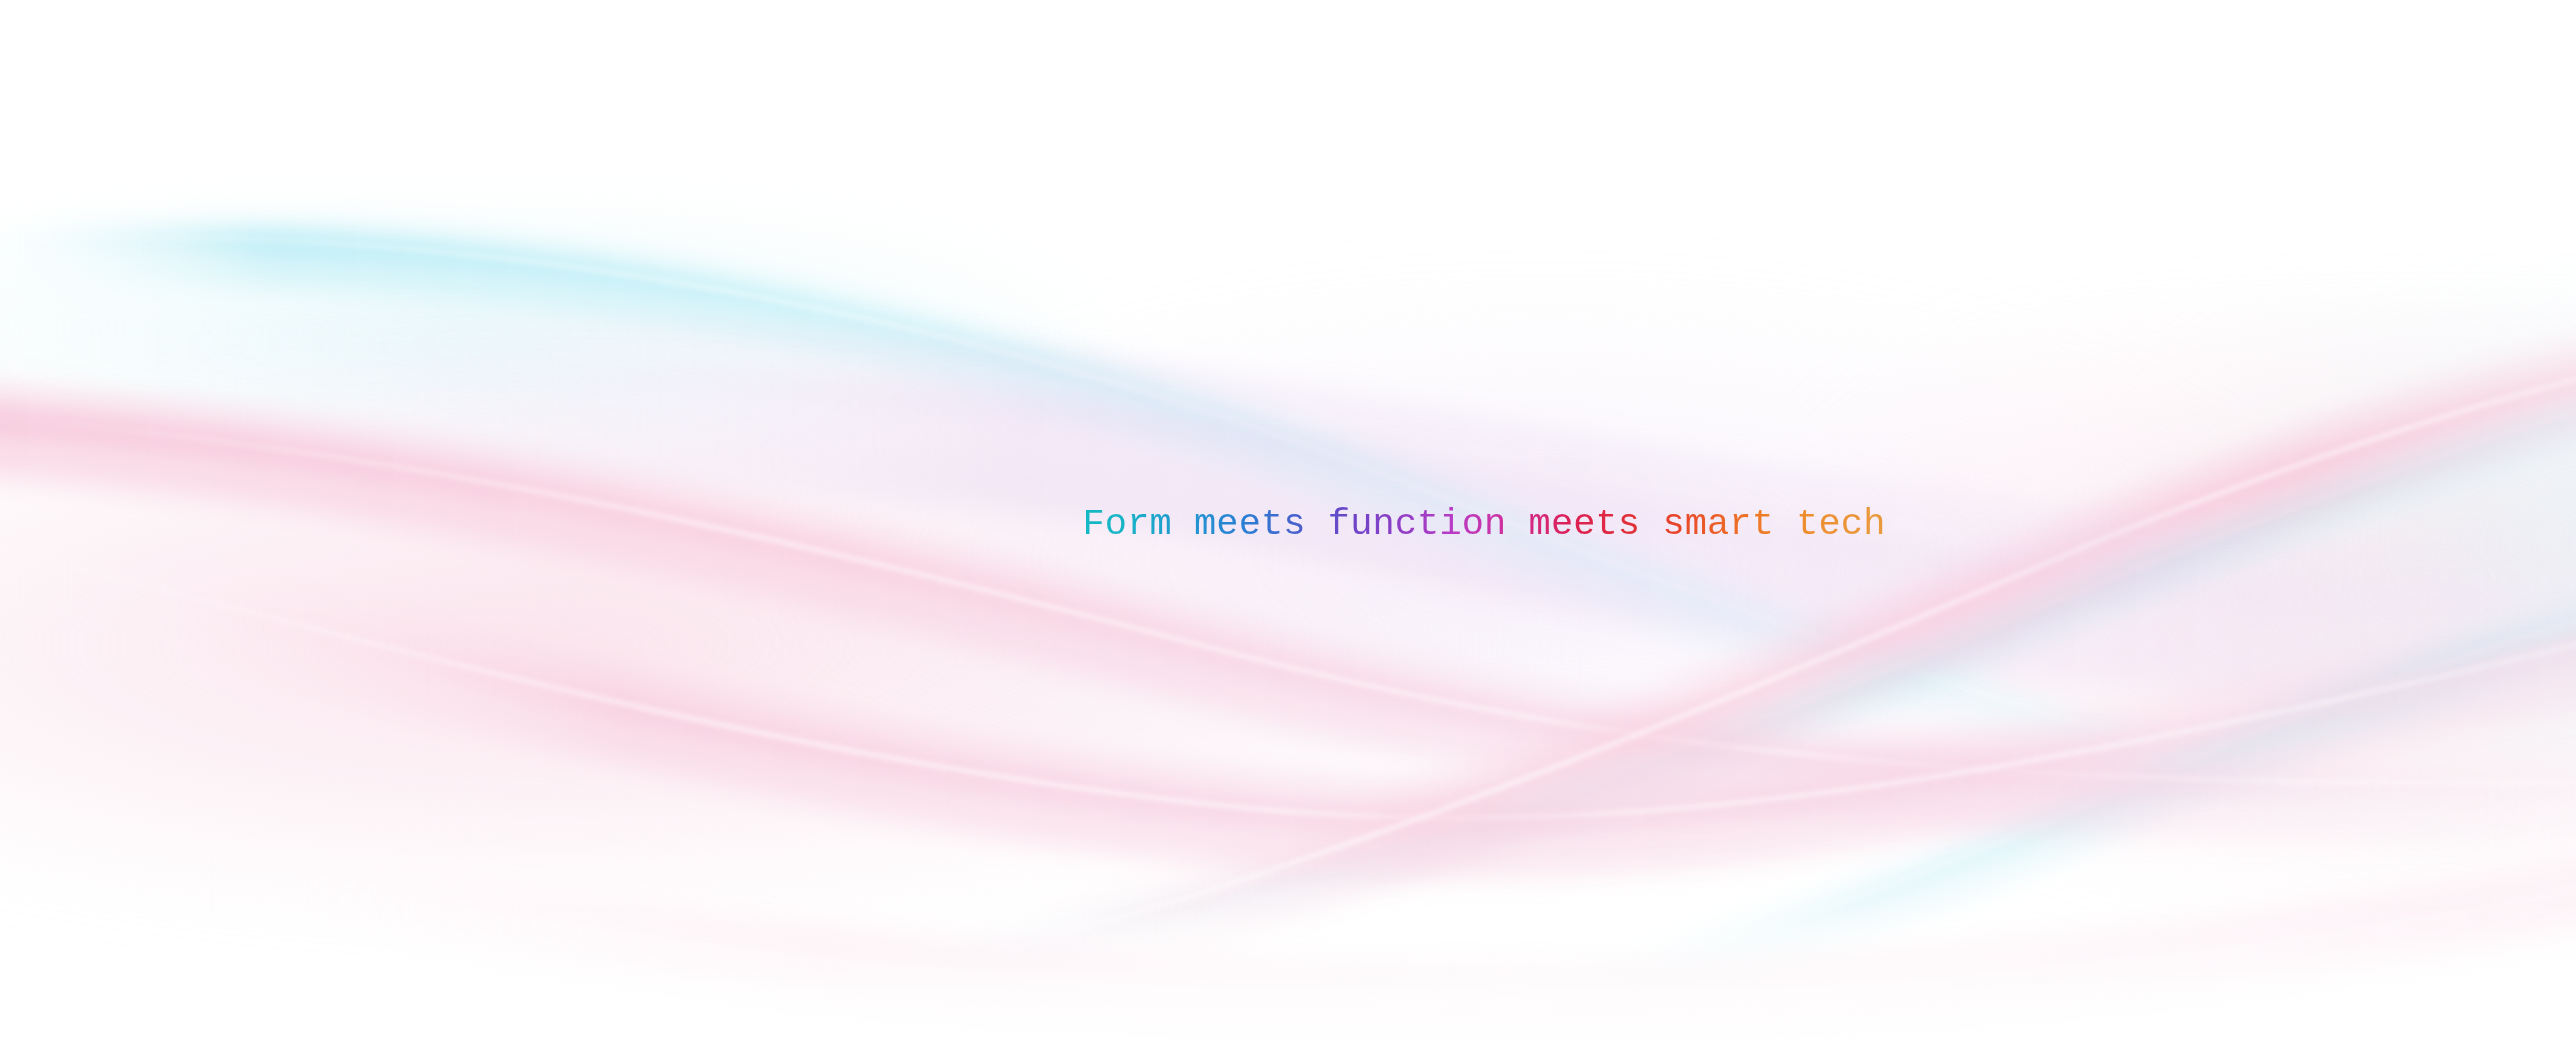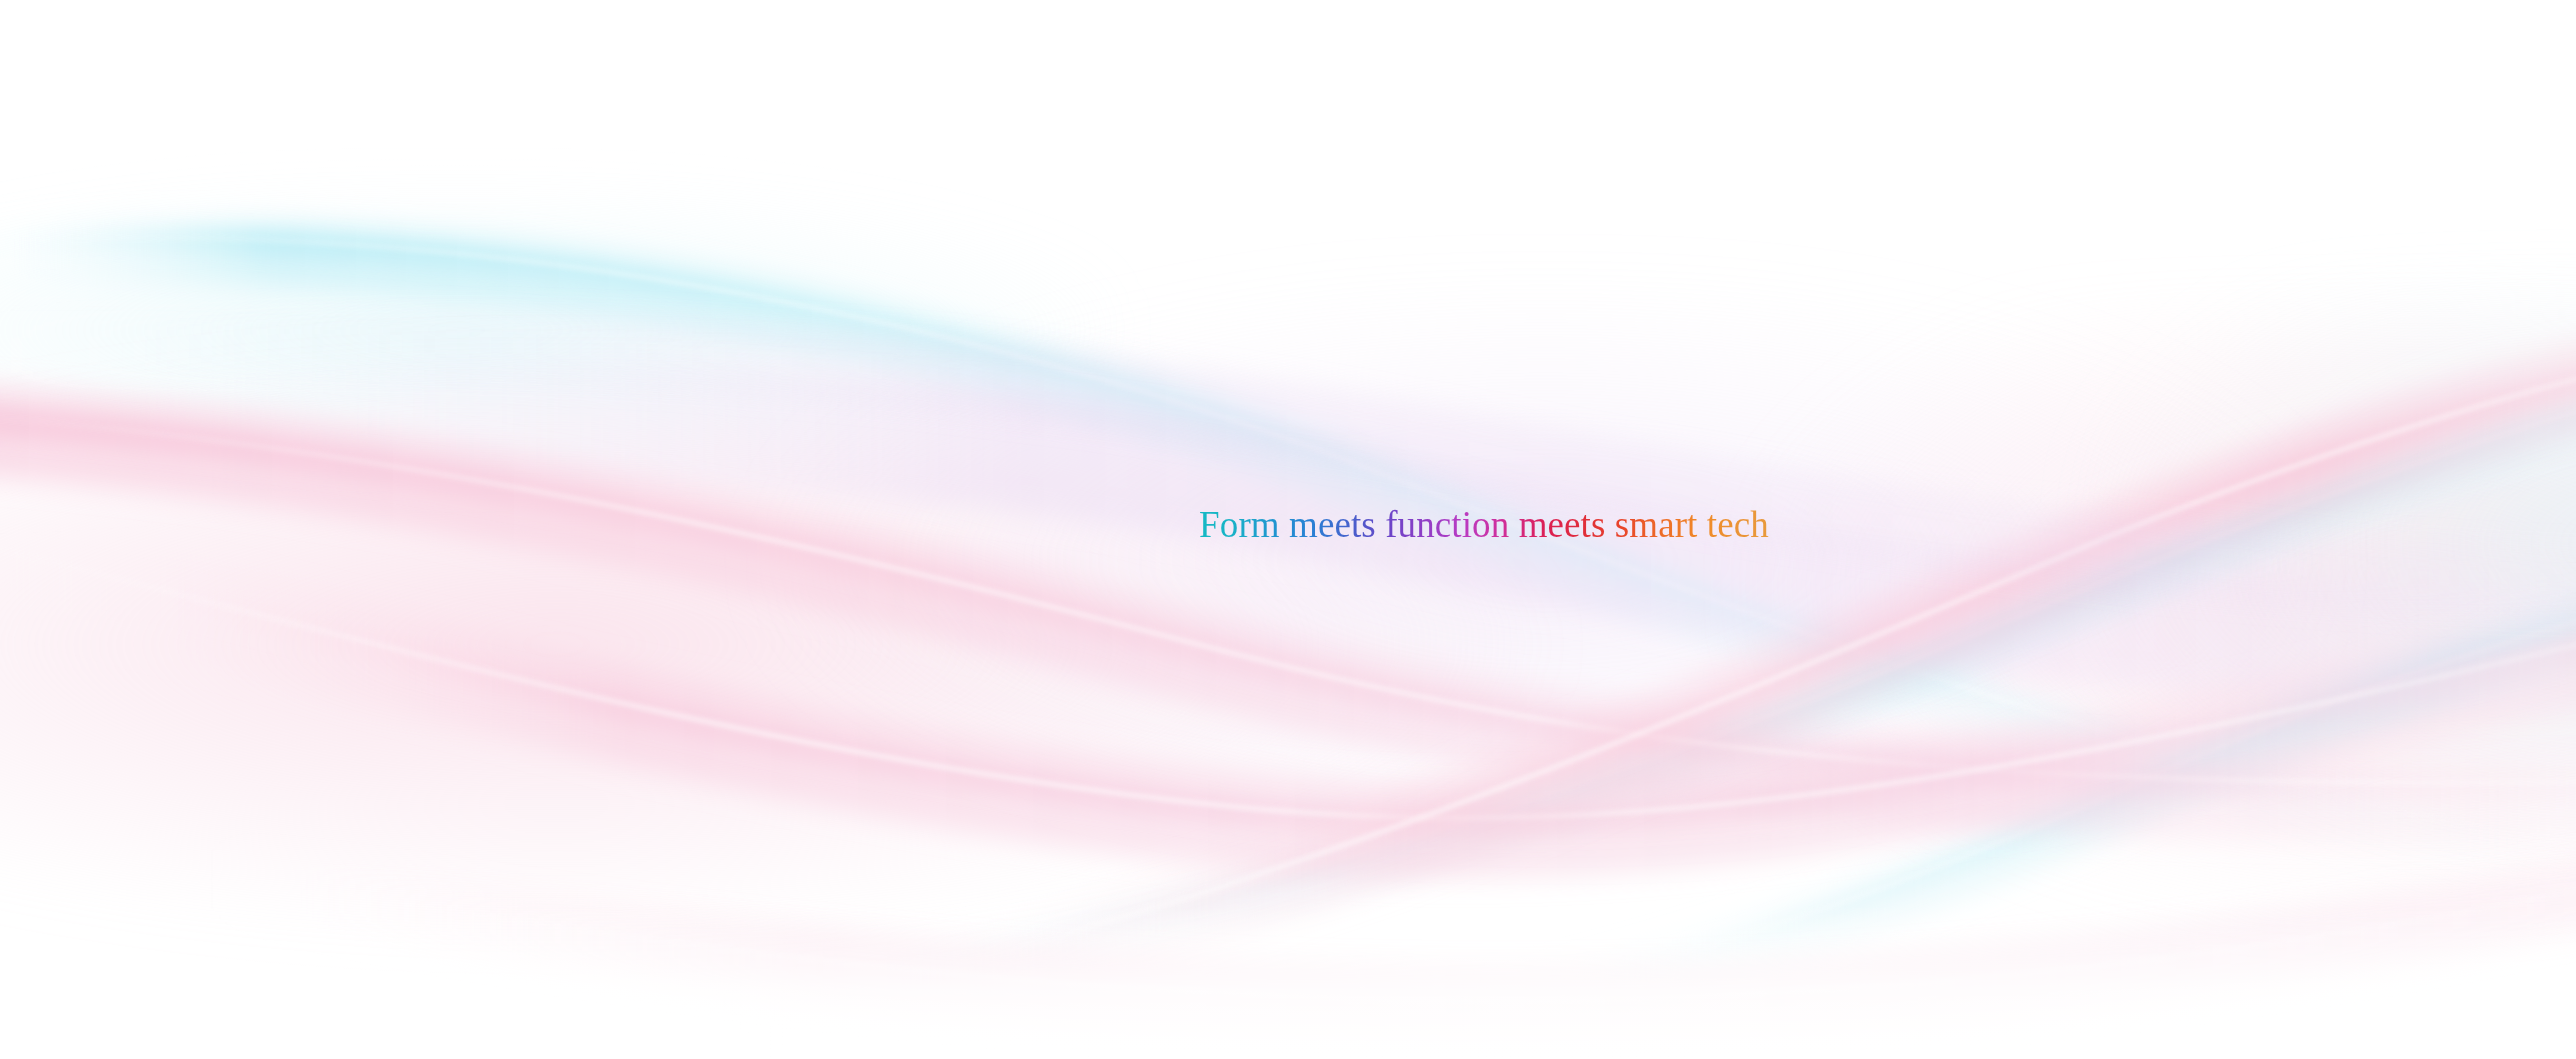--- a/index.html
+++ b/index.html
@@ -114,21 +114,21 @@
     left: 0;
     top: 0;
     width: 100%;
     height: 1060px;
     display: flex;
     align-items: center;
     justify-content: center;
     pointer-events: none;
   }
   .headline {
-    font-family: Liberation Serif, serif;
+    font-family: Liberation Mono, monospace;
     font-size: 37px;
     font-weight: 400;
     letter-spacing: 0.1px;
     line-height: 1;
     white-space: nowrap;
     margin: 12px;
     transform: translateY(-6.2px);
     background-image: linear-gradient(
         90deg,
         #14b8c4 0%,

